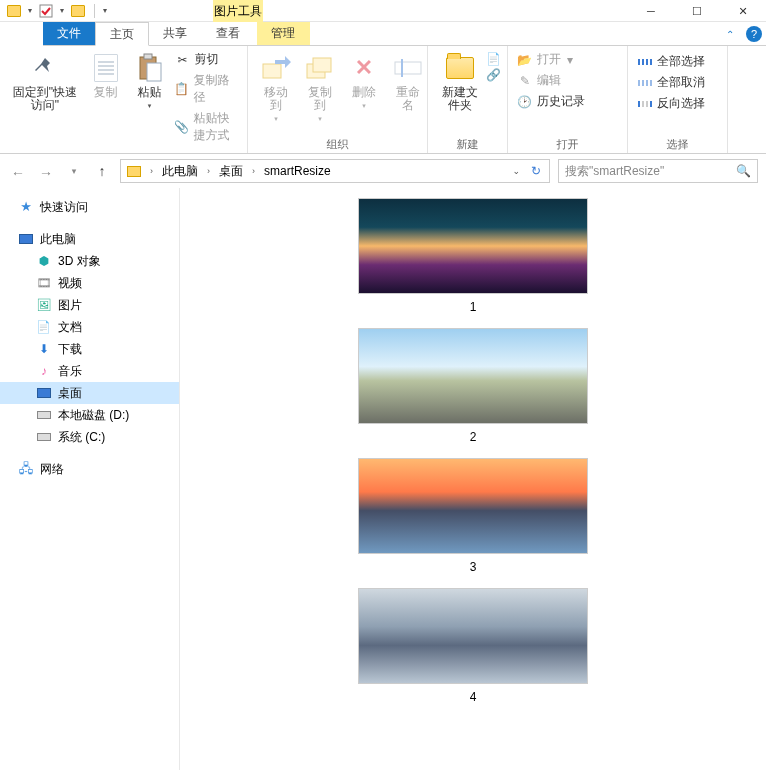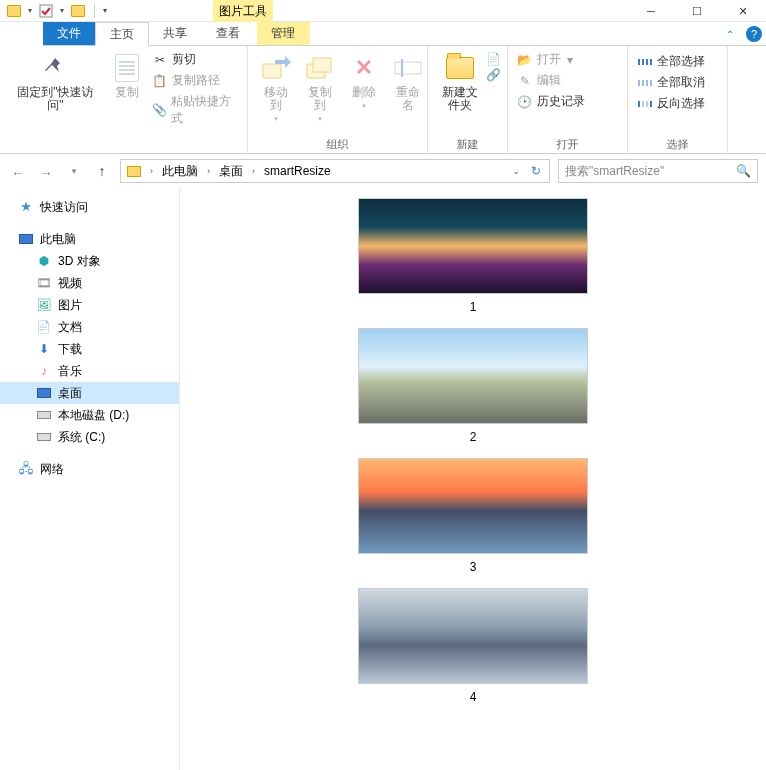--- a/index.html
+++ b/index.html
@@ -4,21 +4,21 @@
 <style>
 * { margin: 0; padding: 0; box-sizing: border-box; font-family: "Microsoft YaHei", "Segoe UI", sans-serif; }
 body { width: 766px; height: 770px; background: #fff; font-size: 12px; color: #000; overflow: hidden; }
 
 
 .titlebar { height: 22px; display: flex; align-items: center; background: #fff; border-bottom: 1px solid #e5e5e5; position: relative; }
 .qat { display: flex; align-items: center; gap: 6px; padding: 0 6px; }
 .qat-icon { width: 16px; height: 16px; display: inline-flex; align-items: center; justify-content: center; }
 .folder-small { width: 14px; height: 12px; background: #ffd76a; border: 1px solid #d9a400; border-radius: 1px; }
 .qat-drop { font-size: 8px; color: #555; }
-.context-tab { position: absolute; left: 213px; top: 0; width: 60px; height: 22px; background: #fff099; display: flex; align-items: center; justify-content: center; font-size: 12px; }
+.context-tab { position: absolute; left: 213px; top: 0; width: 50px; height: 22px; background: #fff099; display: flex; align-items: center; justify-content: center; font-size: 12px; }
 .title-path { position: absolute; left: 278px; top: 0; height: 22px; display: flex; align-items: center; font-size: 12px; color: #000; }
 .winbtns { position: absolute; right: 0; top: 0; display: flex; }
 .winbtn { width: 46px; height: 22px; display: flex; align-items: center; justify-content: center; font-size: 11px; color: #333; cursor: default; }
 
 
 .tabs { height: 24px; display: flex; align-items: stretch; background: #fff; border-bottom: 1px solid #d0d0d0; position: relative; margin-left: 43px; }
 .tab-file { width: 52px; background: #1979ca; color: #fff; display: flex; align-items: center; justify-content: center; }
 .tab { padding: 0 14px; display: flex; align-items: center; color: #444; border-right: 1px solid transparent; }
 .tab.active { border: 1px solid #d0d0d0; border-bottom: 1px solid #fff; background: #fff; margin-bottom: -1px; }
 .tab.context { background: #fff099; color: #333; }
@@ -136,20 +136,31 @@
             </svg>
           </span>
         <span class="lbl">固定到"快速访问"</span>
       </div>
       <div class="bigbtn" style="opacity:.45">
         <span class="ico">
             <span class="doc-ico"></span>
           </span>
         <span class="lbl">复制</span>
       </div>
+      <div class="bigbtn">
+        <span class="ico">
+            <svg width="26" height="30">
+              <rect x="3" y="4" width="16" height="22" fill="#c49a6c" stroke="#8a6a3a"></rect>
+              <rect x="7" y="1" width="8" height="5" fill="#ddd" stroke="#888"></rect>
+              <rect x="10" y="10" width="14" height="18" fill="#fff" stroke="#9ab"></rect>
+            </svg>
+          </span>
+        <span class="lbl">粘贴</span>
+        <span class="drop">▾</span>
+      </div>
       <div class="vstack">
         <div class="smallrow">
             <span class="sico">✂</span>
             <span>剪切</span>
           </div>
         <div class="smallrow dis">
             <span class="sico">📋</span>
             <span>复制路径</span>
           </div>
         <div class="smallrow dis">

